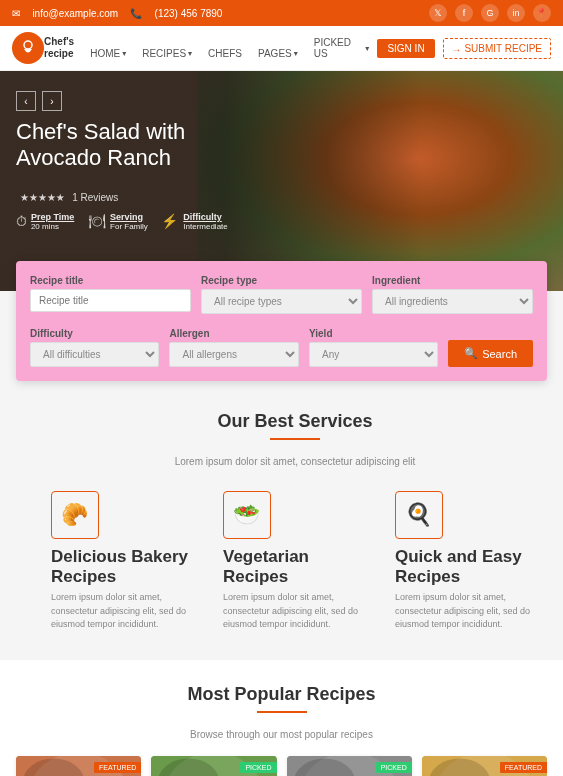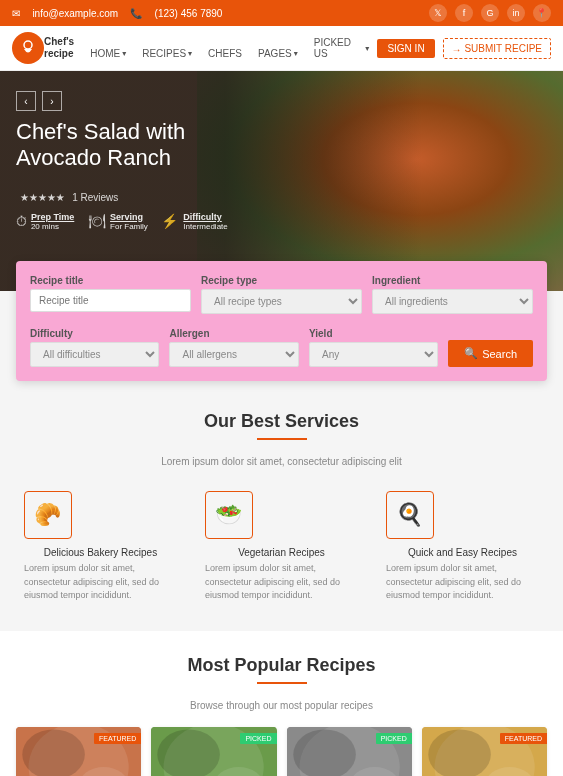--- a/index.html
+++ b/index.html
@@ -120,36 +120,37 @@
     .search-btn {
       background: #e8540a; color: white; border: none; padding: 7px 16px;
       border-radius: 2px; font-size: 11px; cursor: pointer; white-space: nowrap;
       display: flex; align-items: center; gap: 4px; margin-top: 16px;
     }
 
     
     .services-section {
       padding: 30px 16px 20px;
       text-align: center;
+      margin-left: 27px;
     }
     .section-title { font-size: 18px; color: #333; font-weight: bold; margin-bottom: 4px; }
     .section-subtitle { font-size: 10px; color: #888; margin-bottom: 16px; }
     .section-divider {
       width: 50px; height: 2px; background: #e8540a; margin: 6px auto 16px;
     }
     .services-grid { display: flex; gap: 12px; }
     .service-card {
       flex: 1; text-align: left; padding: 8px;
     }
     .service-icon {
       width: 48px; height: 48px; border: 1px solid #e8540a; border-radius: 4px;
       display: flex; align-items: center; justify-content: center;
       font-size: 22px; margin-bottom: 8px; color: #e8540a;
     }
-    .service-title { font-size: 10px; font-weight: normal; color: #333; margin-bottom: 4px; text-align: center; }
+    .service-title { font-size: 17px; font-weight: bold; color: #333; margin-bottom: 4px; }
     .service-text { font-size: 9px; color: #888; line-height: 1.5; }
 
     
     .popular-section {
       background: white;
       padding: 24px 16px 20px;
     }
     .popular-section .section-title { text-align: center; }
     .popular-section .section-subtitle { text-align: center; }
     .popular-section .section-divider { margin: 6px auto 16px; }

